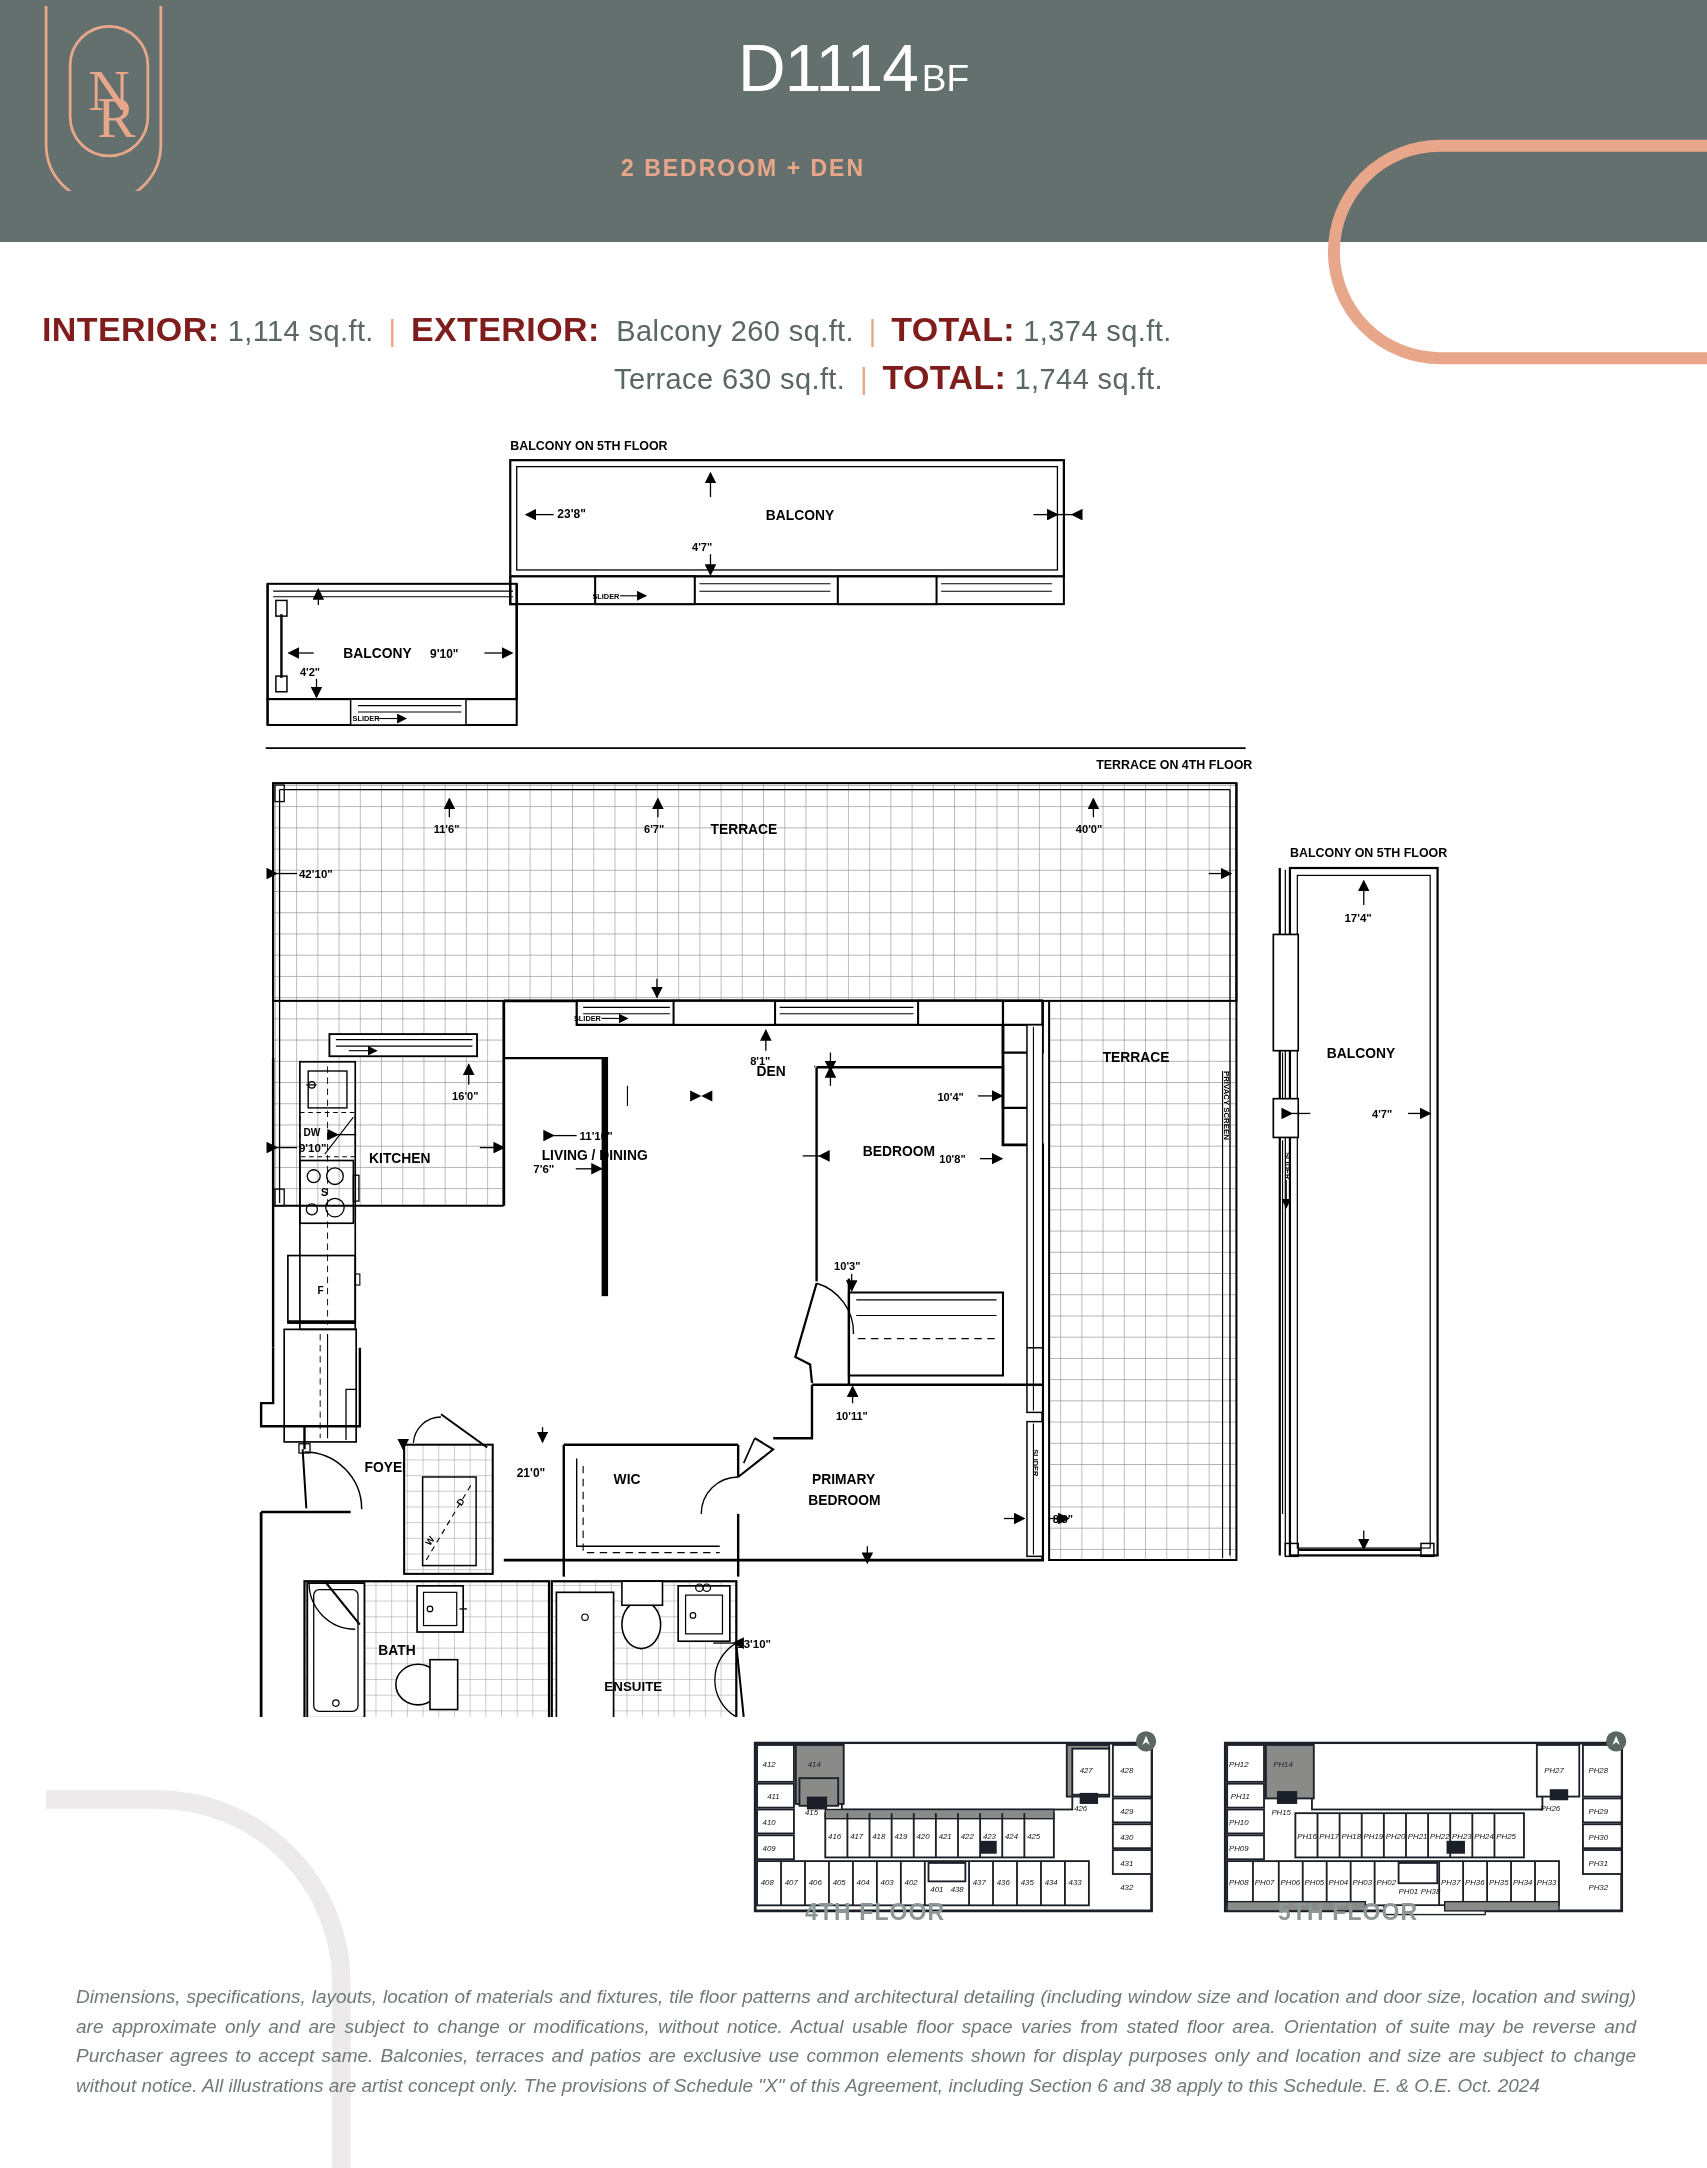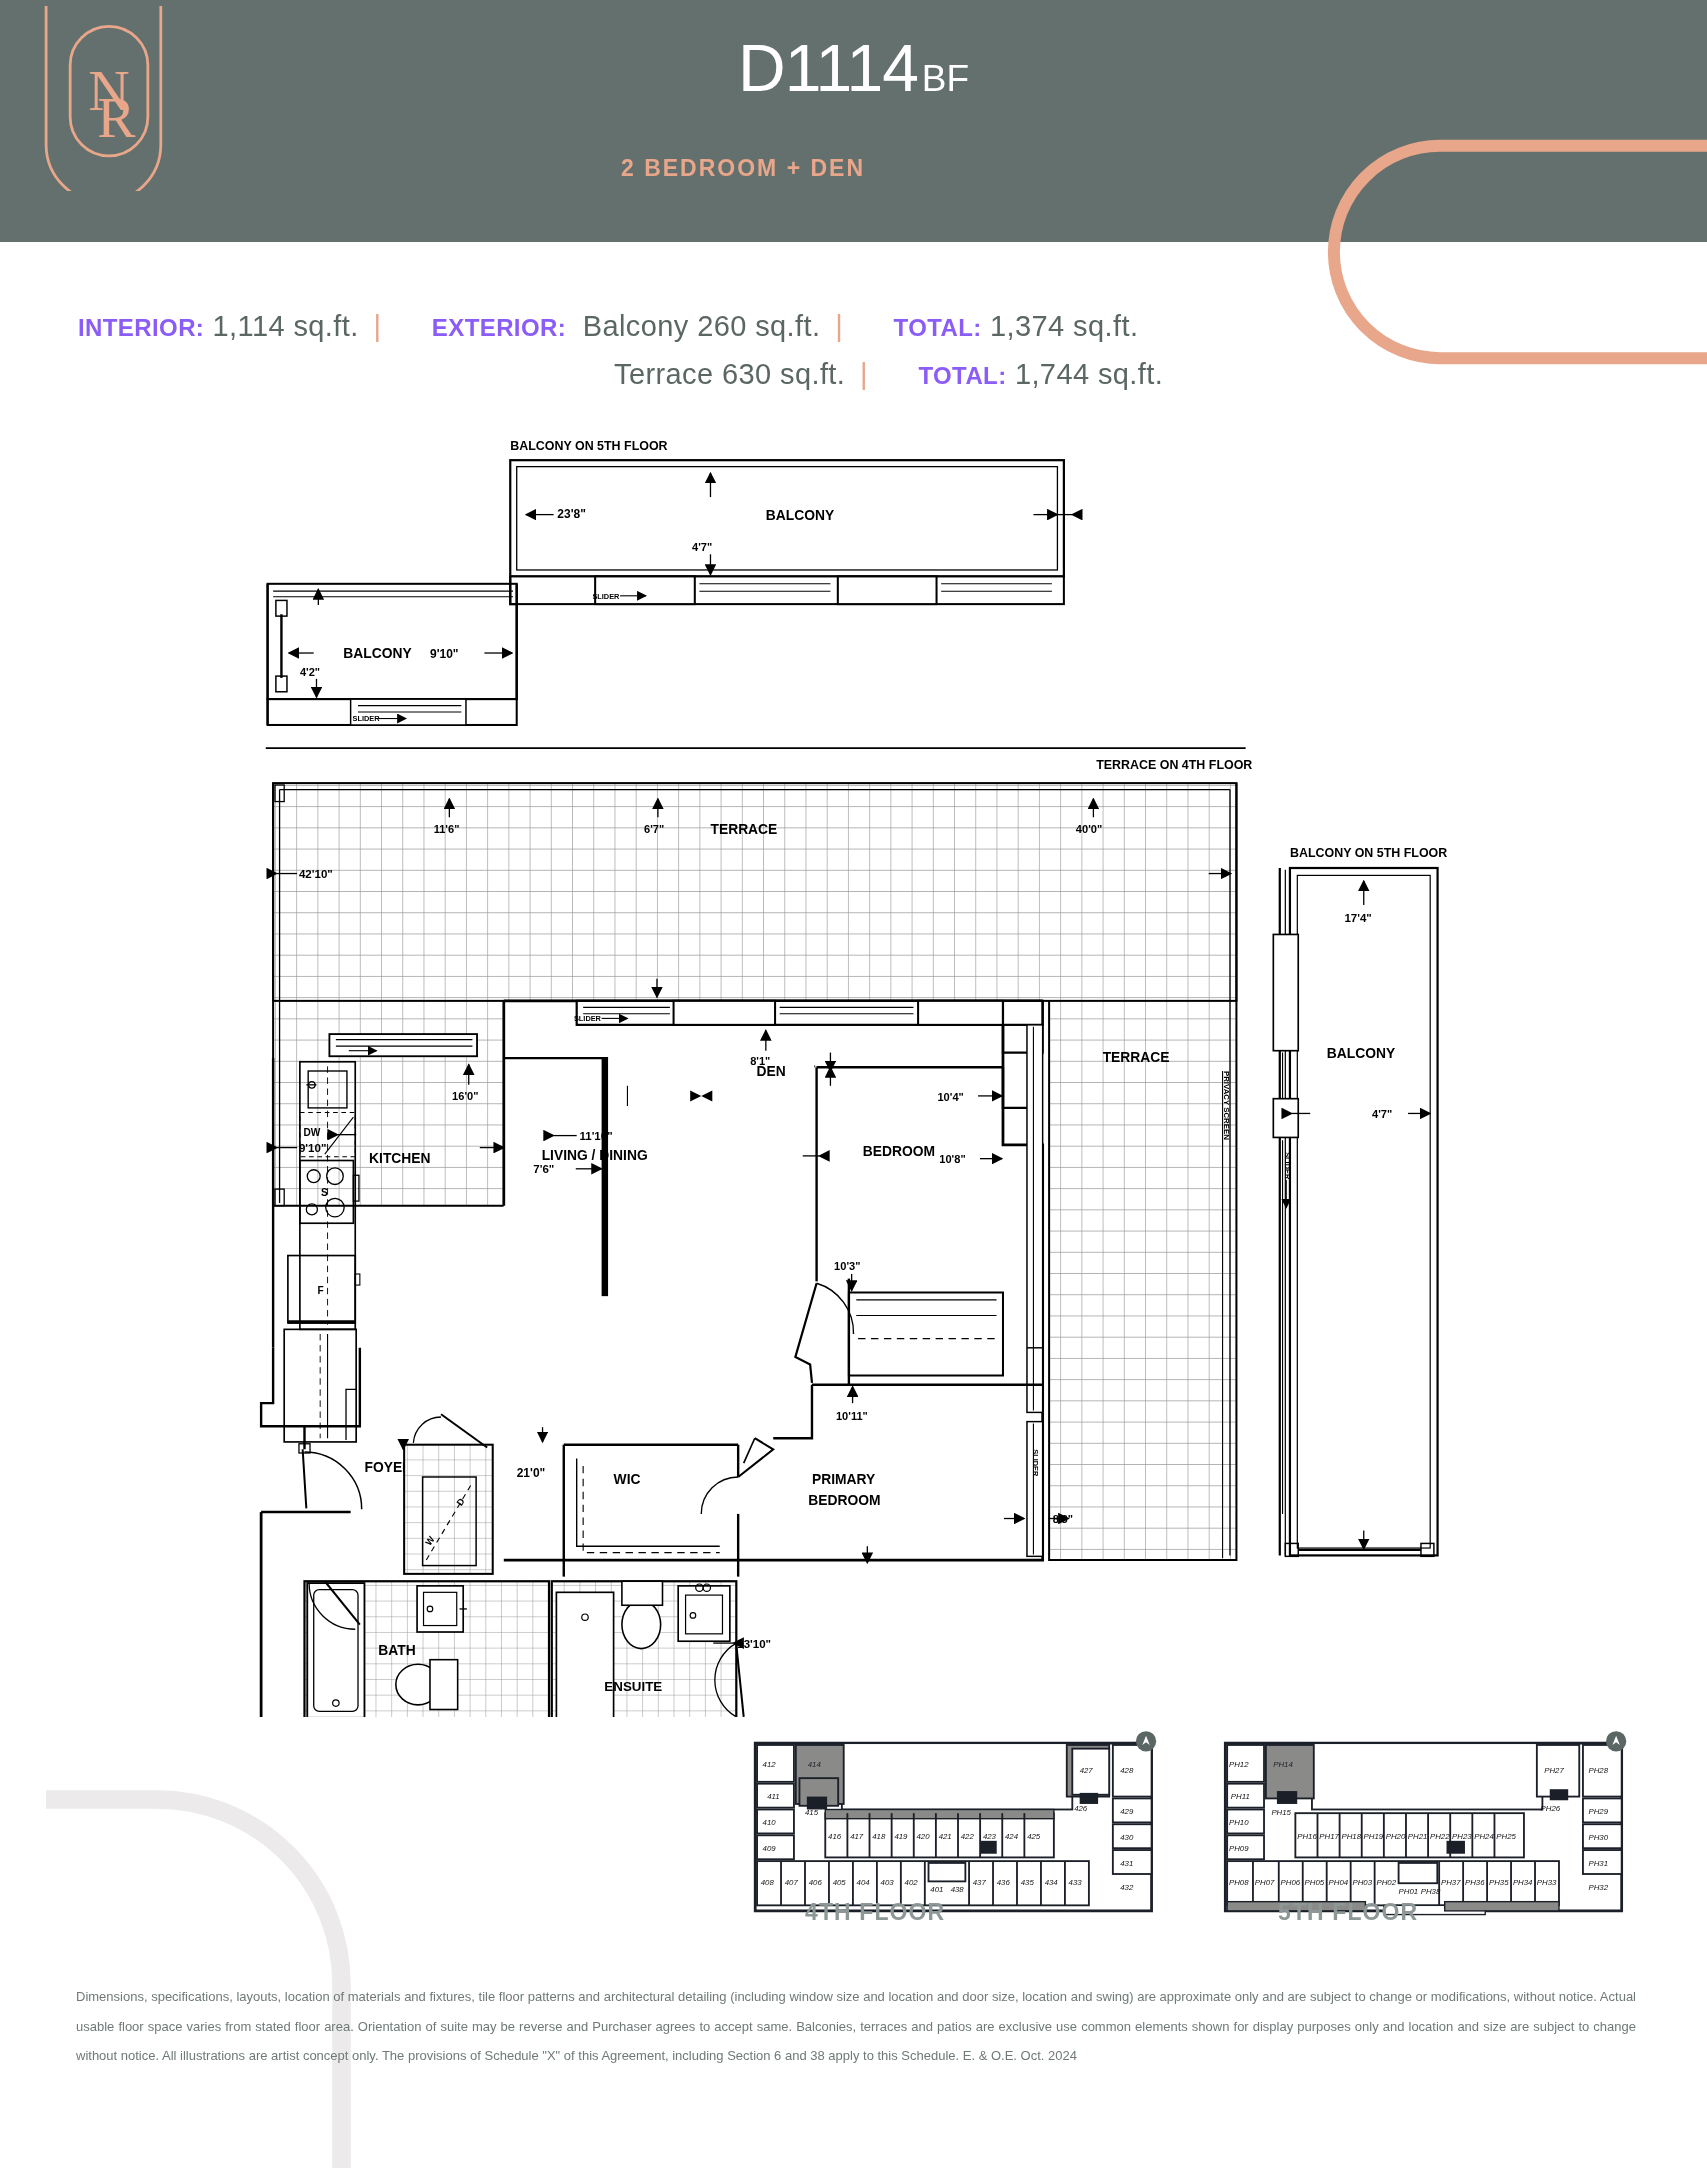--- a/index.html
+++ b/index.html
@@ -23,39 +23,39 @@
   .hdr-sub{
     position:absolute;left:0;top:155px;width:1486px;text-align:center;
     color:#e8a68a;font-size:23px;font-weight:bold;letter-spacing:2px;
   }
   .hdr-curve{position:absolute;left:1320px;top:129px;width:397px;height:305px;pointer-events:none;}
   .bl-curve{position:absolute;left:46px;top:1781px;width:434px;height:397px;pointer-events:none;}
   
   .stats{position:absolute;left:42px;top:310px;width:1292px;}
   .stats .row{display:flex;align-items:baseline;height:48px;}
   .stats .row.r2{padding-left:572px;}
-  .lbl{font-size:24px;font-weight:bold;color:#8b5cf6;letter-spacing:0.4px;margin-left:36px;}
+  .lbl{font-size:34px;font-weight:bold;color:#7f1d1d;letter-spacing:0.4px;}
   .val{font-size:29px;color:#5b6764;letter-spacing:0.4px;font-weight:400;}
   .sep{color:#e8a68a;font-size:29px;margin:0 14.8px;font-weight:400;}
   .sp{width:8.3px;display:inline-block;}
   
   .plan{position:absolute;left:0;top:425px;width:1707px;height:1292px;}
   .plan svg{display:block;}
   
   .keyplans{position:absolute;left:738px;top:1721px;width:923px;height:212px;font-style:italic;}
   .kp-label{
     position:absolute;top:1899px;font-size:23px;font-weight:bold;
     color:#8d9896;letter-spacing:1.1px;margin-left:41px;
   }
   .kp-label.a{left:764px;}
   .kp-label.b{left:1237px;}
   
   .disclaimer{
     position:absolute;left:76px;top:1982px;width:1560px;
-    font-size:13px;line-height:29.5px;color:#6f7a78;text-align:justify;
+    font-size:19px;line-height:29.5px;color:#6f7a78;text-align:justify;font-style:italic;
   }
 </style>
 </head>
 <body>
 
 <div class="header">
 
   <svg class="logo" viewBox="0 0 160 200">
     <path d="M12 0 L12 150 A62 62 0 0 0 136 150 L136 0" fill="none" stroke="#e8a68a" stroke-width="3"></path>
     <rect x="38" y="22" width="84" height="140" rx="42" ry="42" fill="none" stroke="#e8a68a" stroke-width="3"></rect>

